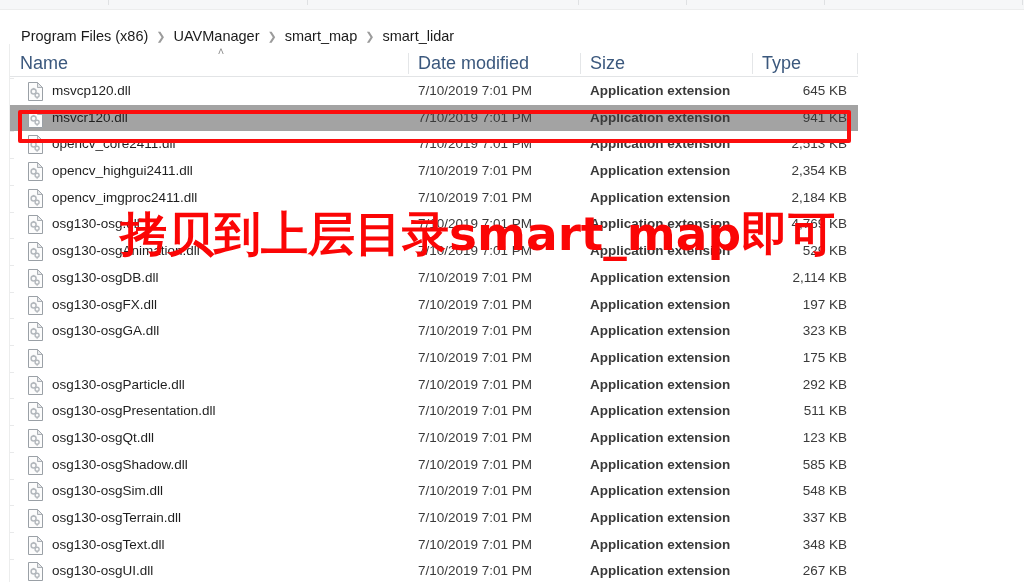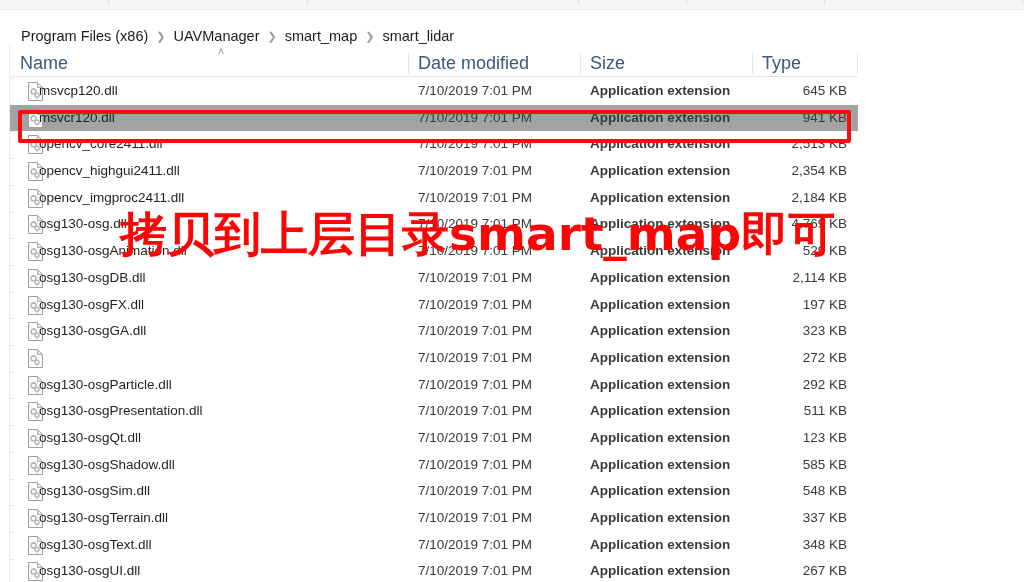--- a/index.html
+++ b/index.html
@@ -112,21 +112,21 @@
     position: absolute;
     top: 0;
     height: 26.7px;
     line-height: 26.7px;
     font-size: 13.5px;
     color: #1f1f1f;
     white-space: nowrap;
     overflow: hidden;
     box-sizing: border-box;
   }
-  .cell.name   { left: 29px;  width: 350px; }
+  .cell.name   { left: 42px;  width: 350px; }
   .cell.date   { left: 398px; width: 168px; padding-left: 10px; color: #3a3a3a; }
   .cell.type   { left: 570px; width: 168px; padding-left: 10px; color: #3a3a3a; font-weight: bold; }
   .cell.size   { left: 738px; width: 110px; padding-right: 11px; text-align: right; color: #3a3a3a; }
 
   
   .file-icon {
     position: absolute;
     left: 18px;
     top: 4px;
     width: 15px;
@@ -372,21 +372,21 @@
       <span class="file-icon"><svg width="15" height="19" viewBox="0 0 15 19">
           <path d="M0.5 0.5 H9.5 L14.5 5.5 V18.5 H0.5 Z" fill="#fcfcfc" stroke="#9aa0a6" stroke-width="1"></path>
           <path d="M9.5 0.5 L14.5 5.5 H9.5 Z" fill="#e6e8ea" stroke="#9aa0a6" stroke-width="0.8"></path>
           <circle cx="5.6" cy="9.6" r="2.5" fill="none" stroke="#b3b8bd" stroke-width="1.5"></circle>
           <circle cx="9.1" cy="13.2" r="2.0" fill="none" stroke="#b3b8bd" stroke-width="1.4"></circle>
           <rect x="4.7" y="5.9" width="1.8" height="1.6" fill="#b3b8bd"></rect>
           <rect x="8.4" y="15.3" width="1.5" height="1.4" fill="#b3b8bd"></rect>
         </svg></span>
       <div class="cell date">7/10/2019 7:01 PM</div>
       <div class="cell type">Application extension</div>
-      <div class="cell size">272 KB</div>
+      <div class="cell size">175 KB</div>
     </div>
     <div class="row">
       <span class="file-icon"><svg width="15" height="19" viewBox="0 0 15 19">
           <path d="M0.5 0.5 H9.5 L14.5 5.5 V18.5 H0.5 Z" fill="#fcfcfc" stroke="#9aa0a6" stroke-width="1"></path>
           <path d="M9.5 0.5 L14.5 5.5 H9.5 Z" fill="#e6e8ea" stroke="#9aa0a6" stroke-width="0.8"></path>
           <circle cx="5.6" cy="9.6" r="2.5" fill="none" stroke="#b3b8bd" stroke-width="1.5"></circle>
           <circle cx="9.1" cy="13.2" r="2.0" fill="none" stroke="#b3b8bd" stroke-width="1.4"></circle>
           <rect x="4.7" y="5.9" width="1.8" height="1.6" fill="#b3b8bd"></rect>
           <rect x="8.4" y="15.3" width="1.5" height="1.4" fill="#b3b8bd"></rect>
         </svg></span>

